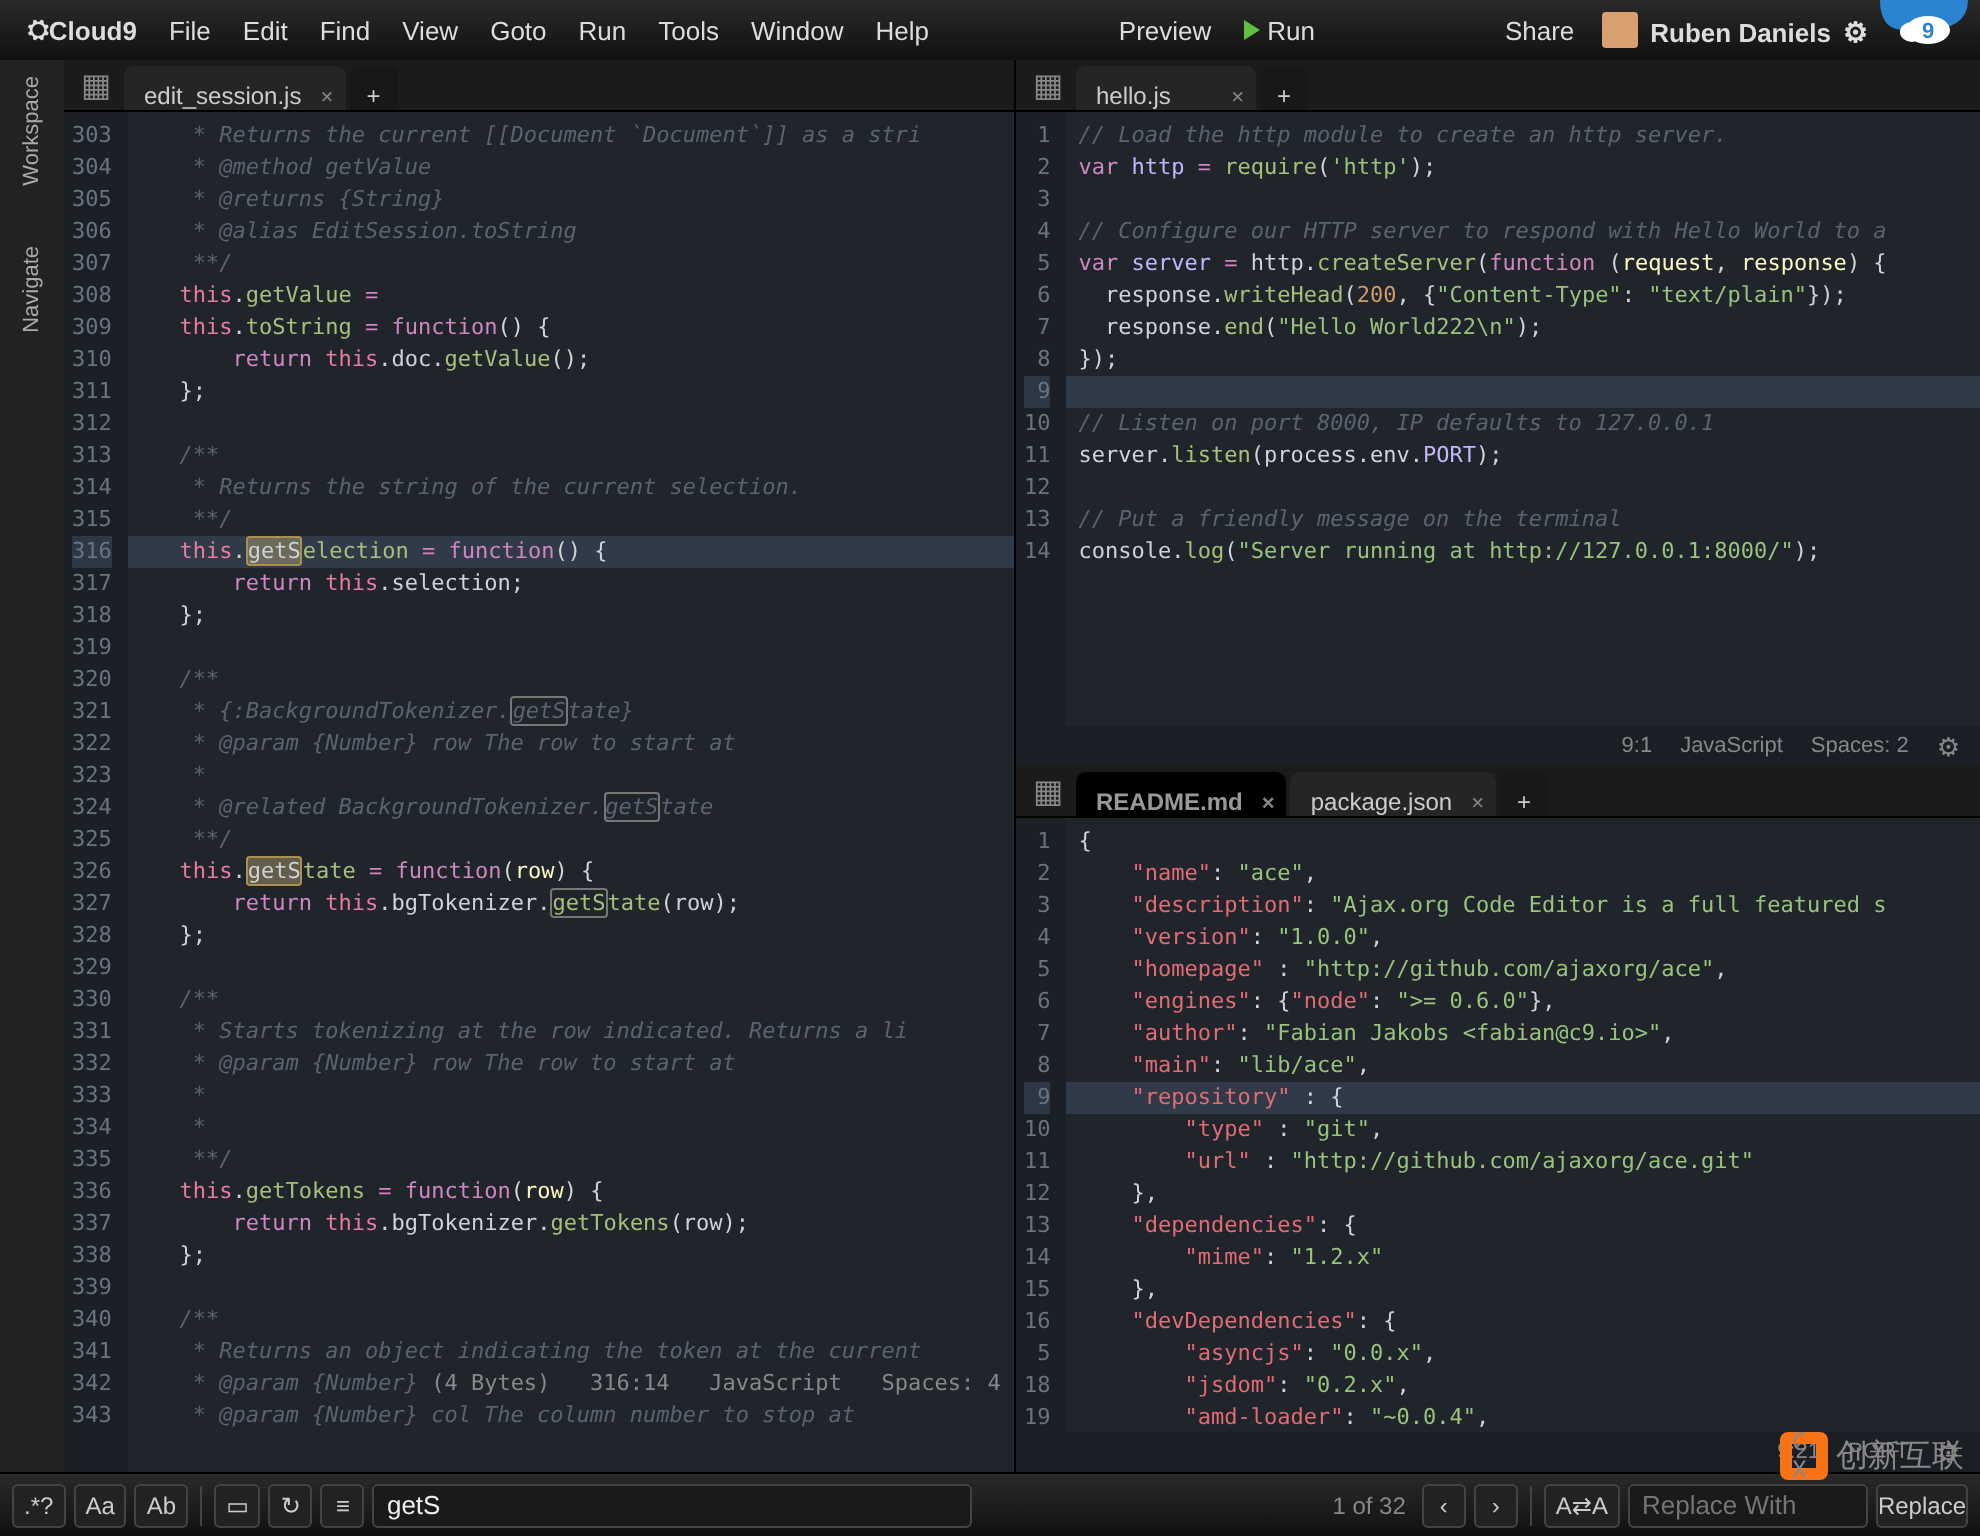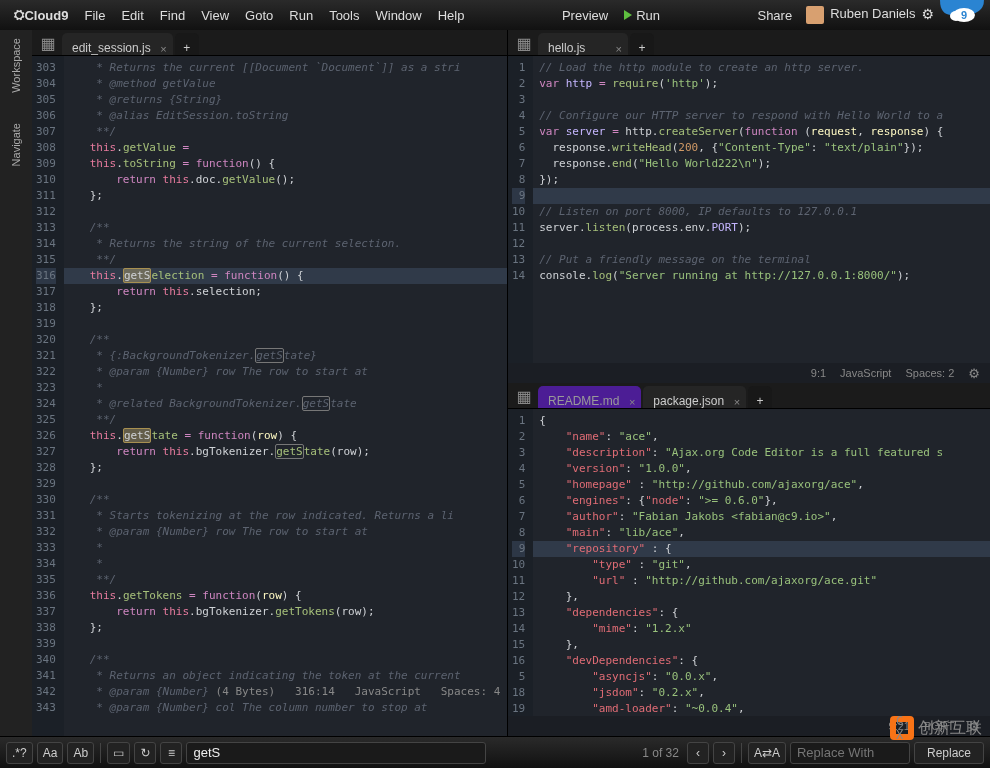--- a/index.html
+++ b/index.html
@@ -3,41 +3,41 @@
 <meta charset="utf-8">
 <style>
 * { margin:0; padding:0; box-sizing:border-box; }
 html,body { width:990px; height:768px; overflow:hidden; font-family:"Helvetica Neue",Arial,sans-serif; background:#1a1d21; }
 .menubar { height:30px; background:linear-gradient(#2a2a2a,#111); display:flex; align-items:center; color:#ddd; font-size:13px; padding:0 6px; position:relative; }
 .menubar .brand { display:flex; align-items:center; padding:0 8px; font-weight:bold; }
 .menubar .menu-item { padding:0 8px; cursor:pointer; }
 .menubar .spacer { flex:1; }
 .menubar .run { display:flex; align-items:center; gap:4px; }
 .run-play { width:0; height:0; border-left:8px solid #5fbf3f; border-top:5px solid transparent; border-bottom:5px solid transparent; }
-.user-area { display:flex; align-items:flex-start; gap:6px; padding:0 6px; }
+.user-area { display:flex; align-items:flex-end; gap:6px; padding:0 6px;font-weight:bold; }
 .avatar { width:18px; height:18px; background:#d8a070; border-radius:2px; }
 .gear { font-size:14px; }
 .cloud-badge { width:44px; height:30px; display:flex; align-items:center; justify-content:center; }
 .cloud-badge svg { display:block; }
 
 .workspace { display:flex; height:706px; }
 .sidebar { width:32px; background:#222; color:#aaa; display:flex; flex-direction:column; align-items:center; padding-top:8px; gap:30px; font-size:11px; }
 .sidebar .side-label { writing-mode:vertical-rl; transform:rotate(180deg); cursor:pointer; }
 
 .panes { flex:1; display:flex; flex-direction:column; }
 .splitcols { flex:1; display:flex; }
 .colL { width:476px; display:flex; flex-direction:column; border-right:1px solid #000; }
 .colR { flex:1; display:flex; flex-direction:column; }
 
 .tabbar { height:26px; background:#1b1b1b; display:flex; align-items:end; padding-left:4px; gap:2px; border-bottom:1px solid #000; }
 .tabbar .handle { width:24px; height:24px; display:flex; align-items:center; justify-content:center; color:#888; }
 .tab { height:22px; background:#2e2e2e; color:#ccc; font-size:12px; padding:0 22px 0 10px; display:flex; align-items:flex-end; border-radius:5px 5px 0 0; position:relative; cursor:pointer; min-width:90px; }
 .tab .x { position:absolute; right:6px; color:#888; font-size:11px; }
 .tab.active { background:#252525; }
-.tab.inactive { background:#4c1d95; color:#999; }
+.tab.inactive { background:#000000; color:#999;font-weight:bold; }
 .tab.sm { min-width:24px; width:24px; justify-content:center; padding:0; }
 .tab.sm.add { background:#181818; }
 
 .editor { flex:1; background:#20242b; color:#cfd2d6; font-family:Consolas,Monaco,monospace; font-size:11px; white-space:pre; line-height:16px; display:flex; overflow:hidden; }
 .gutter { background:#1b2027; color:#6a7480; text-align:right; padding:4px 8px 4px 4px; }
 .gutter div { height:16px; }
 .code { padding:4px 0 4px 6px; flex:1; position:relative; }
 .code div { height:16px; }
 .hl { position:absolute; background:rgba(80,100,130,.35); left:0; right:0; height:16px; z-index:0; }
 .code .ln { position:relative; z-index:1; }
@@ -189,19 +189,19 @@
   <div class="btn">▭</div>
   <div class="btn">↻</div>
   <div class="btn">≡</div>
   <input class="find" value="getS" style="">
   <span class="count">1 of 32</span>
   <div class="btn">‹</div>
   <div class="btn">›</div>
   <div class="sep"></div>
   <div class="btn">A⇄A</div>
   <input class="repl" placeholder="Replace With" style="">
-  <div class="btn" style="padding:0 12px">Replace</div>
+  <div class="btn" style="padding:0 0">Replace</div>
 </div>
 
 <div class="watermark">
   <div class="logo">C X</div>
   <span>创新互联</span>
 </div>
 
 </body></html>

